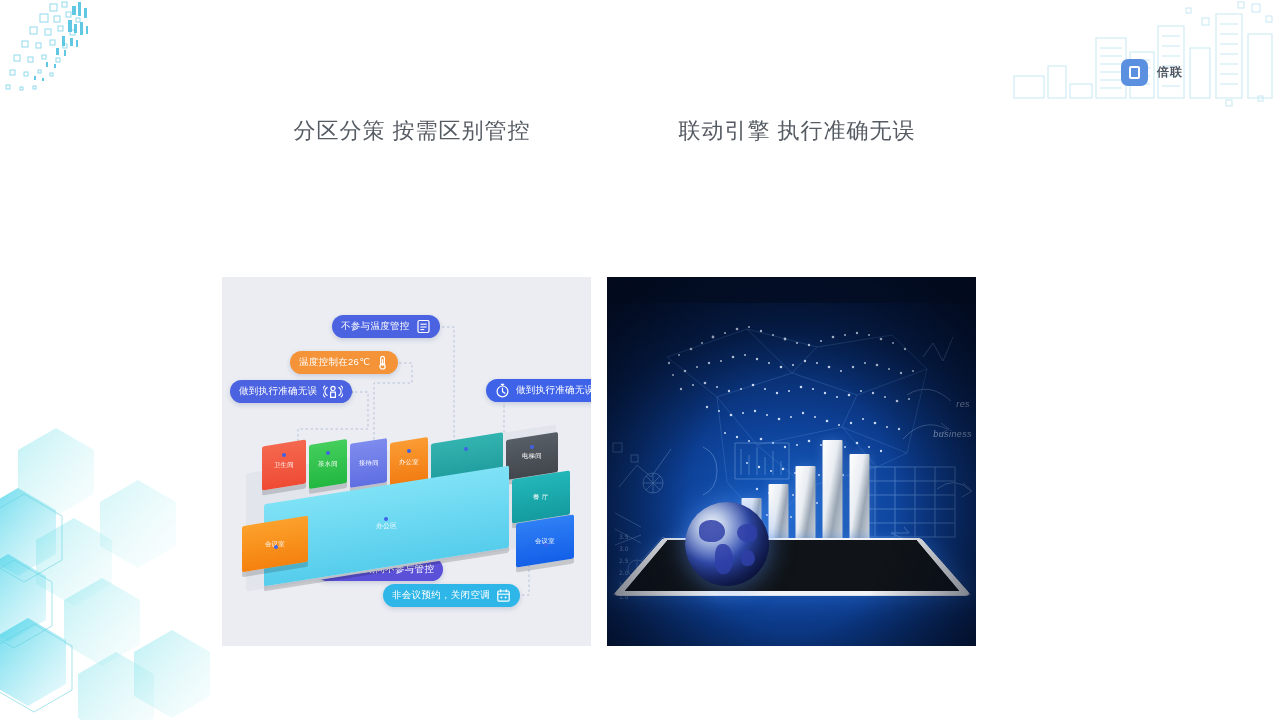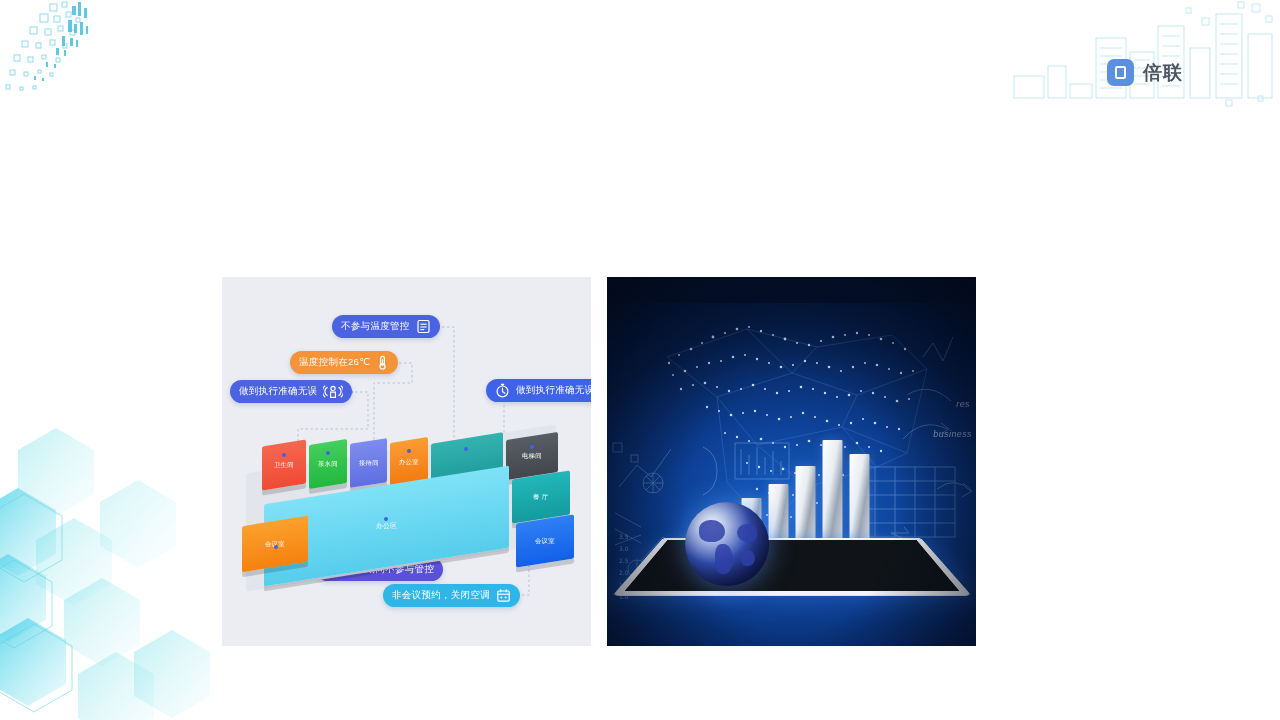--- a/index.html
+++ b/index.html
@@ -26,21 +26,21 @@
   }
   .brand { position:absolute; right:97px; top:59px; display:flex; align-items:center; gap:9px; }
   .brand-mark {
     width:27px; height:27px; border-radius:7px;
     background:#5b8fe0; display:flex; align-items:center; justify-content:center;
   }
   .brand-mark i {
     display:block; width:11px; height:13px;
     border:2.2px solid #ffffff; border-radius:2px;
   }
-  .brand-name { font-size:19px; color:#4d5560; font-weight:700; letter-spacing:1px; }
+  .brand-name { font-size:12px; color:#4d5560; font-weight:700; letter-spacing:1px; }
 
   
   .columns { position:absolute; left:0; top:118px; width:100%; }
   .col { position:absolute; width:380px; }
   .col.left  { left:222px; }
   .col.right { left:607px; }
 
   .col-heading {
     font-size:22px; color:#555b63; font-weight:400;
     text-align:center; letter-spacing:1px; line-height:1.2;
@@ -266,22 +266,24 @@
   <div class="brand">
     <span class="brand-mark">
         <i></i>
       </span>
     <span class="brand-name">倍联</span>
   </div>
 </div>
 
 <div class="columns">
   <div class="col left">
+    <div class="col-heading">分区分策 按需区别管控</div>
   </div>
   <div class="col right">
+    <div class="col-heading">联动引擎 执行准确无误</div>
   </div>
 </div>
 
 <div class="cards">
 
   <div class="card left">
     <div class="plan">
 
       <svg class="deco" style="left:0;top:0;width:369px;height:369px;">
         <g stroke="#b6c2d9" stroke-width="1" fill="none" stroke-dasharray="2.5 2.5">

